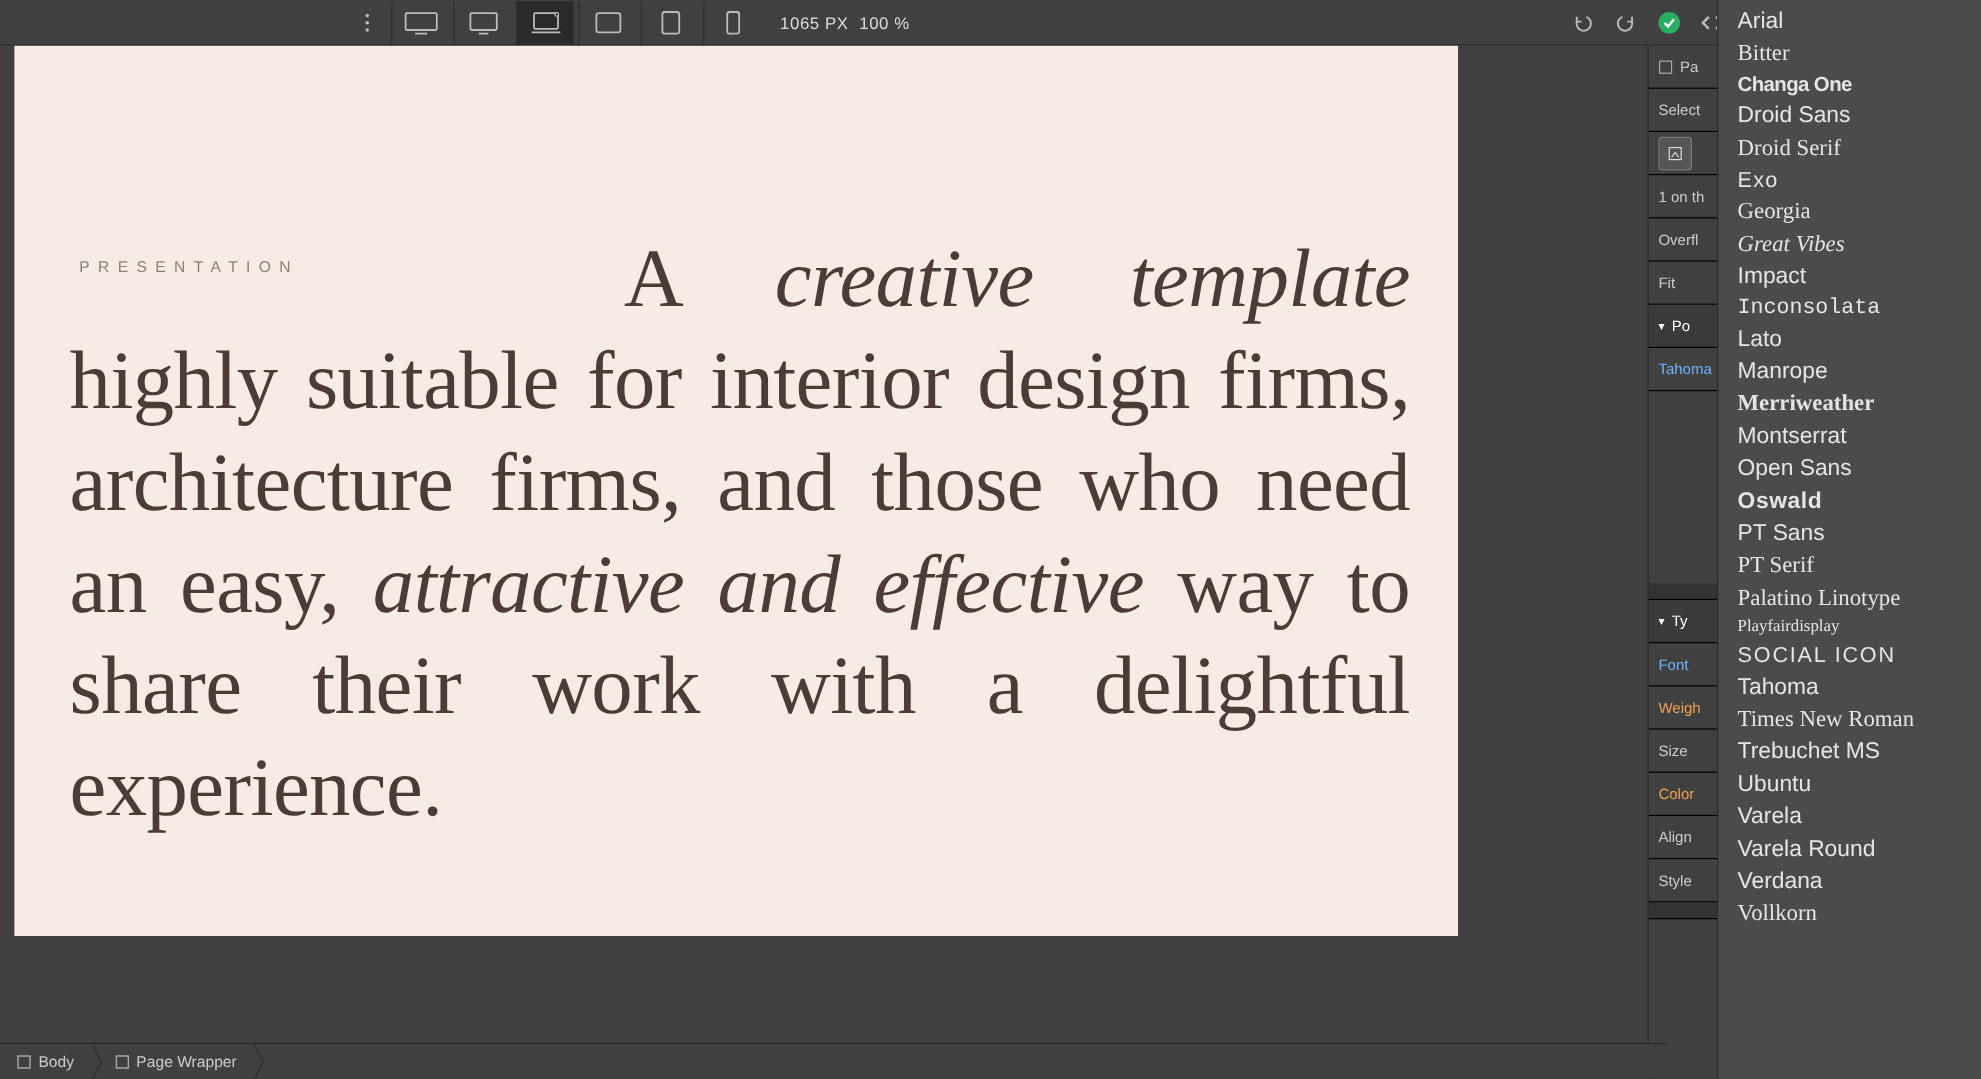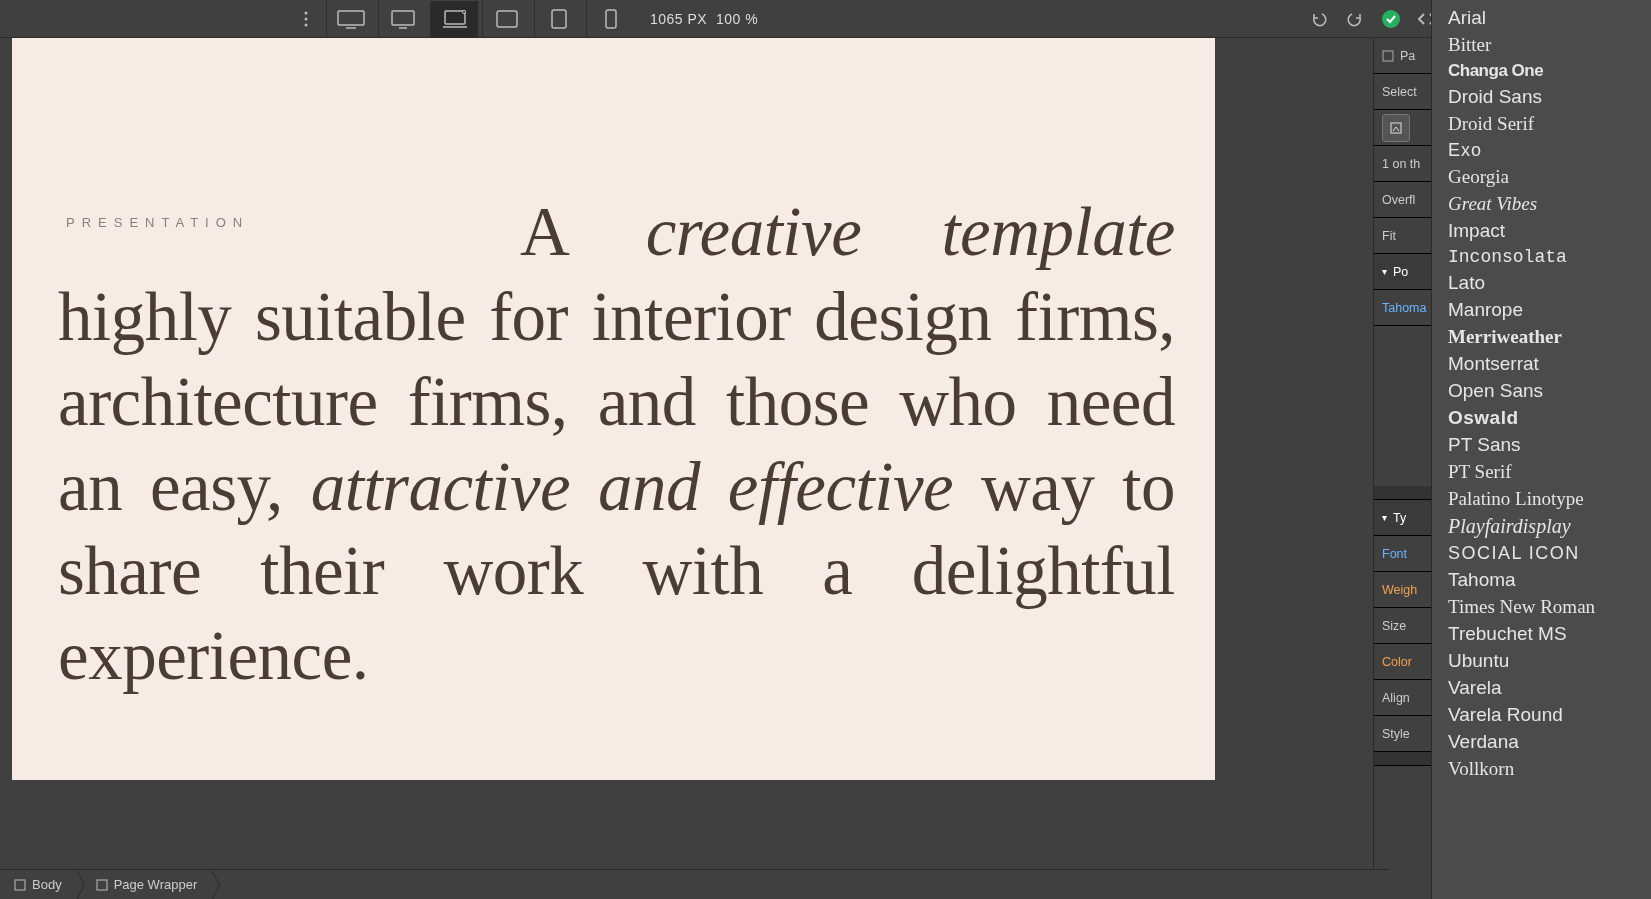--- a/index.html
+++ b/index.html
@@ -127,21 +127,21 @@
   .font-item.inconsolata { font-family: "Courier New", monospace; font-size:18px;}
   .font-item.lato { font-family: Arial, sans-serif; font-size:19px;}
   .font-item.manrope { font-family: Arial, sans-serif; font-size:19px;}
   .font-item.merriweather { font-family: Georgia, serif; font-weight:bold; font-size:19px;}
   .font-item.montserrat { font-family: Arial, sans-serif; font-size:19px;}
   .font-item.opensans { font-family: Arial, sans-serif; font-size:19px;}
   .font-item.oswald { font-family: Arial Narrow, Arial, sans-serif; font-weight:bold; font-size:19px; letter-spacing:0.5px;}
   .font-item.ptsans { font-family: Arial, sans-serif; font-size:19px;}
   .font-item.ptserif { font-family: Georgia, serif; font-size:19px;}
   .font-item.palatino { font-family: "Palatino Linotype", Georgia, serif; font-size:19px;}
-  .font-item.playfair { font-family: Georgia, serif; font-size:20px;font-style:italic;}
+  .font-item.playfair { font-family: Georgia, serif; font-size:14px;}
   .font-item.socialicon { font-family: Arial, sans-serif; font-size:18px; letter-spacing:1.5px;}
   .font-item.tahoma { font-family: Tahoma, sans-serif; font-size:19px;}
   .font-item.tnr { font-family: "Times New Roman", serif; font-size:19px;}
   .font-item.trebuchet { font-family: "Trebuchet MS", sans-serif; font-size:19px;}
   .font-item.ubuntu { font-family: Arial, sans-serif; font-size:19px;}
   .font-item.varela { font-family: Arial, sans-serif; font-size:19px;}
   .font-item.varelar { font-family: Arial, sans-serif; font-size:19px;}
   .font-item.verdana { font-family: Verdana, sans-serif; font-size:19px;}
   .font-item.vollkorn { font-family: Georgia, serif; font-size:19px;}
   

